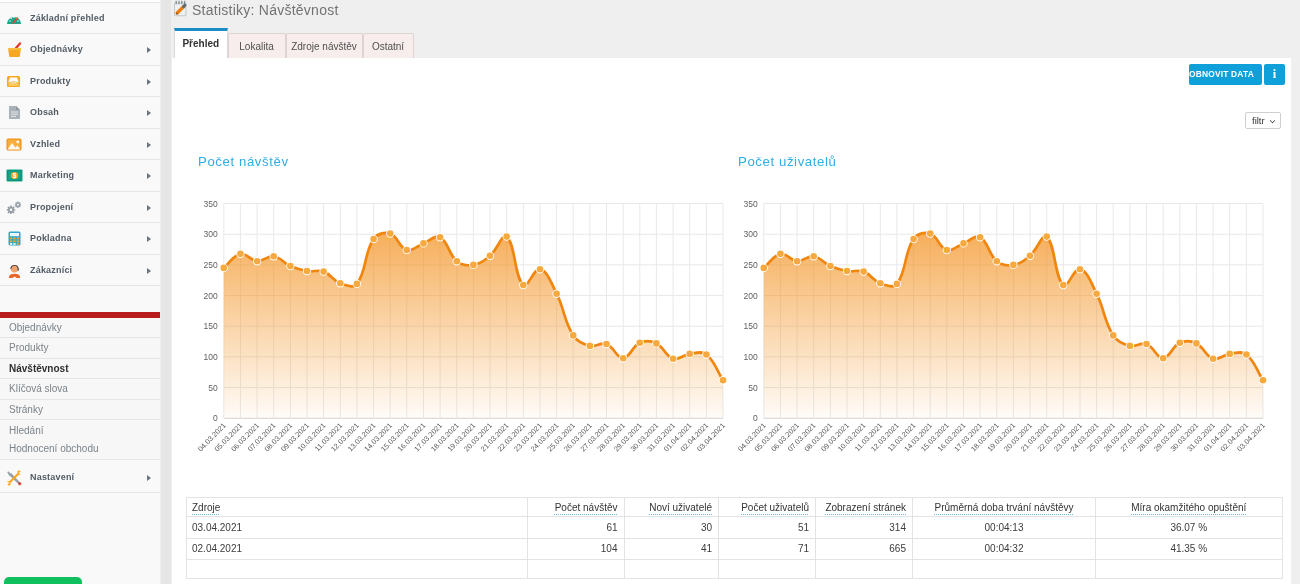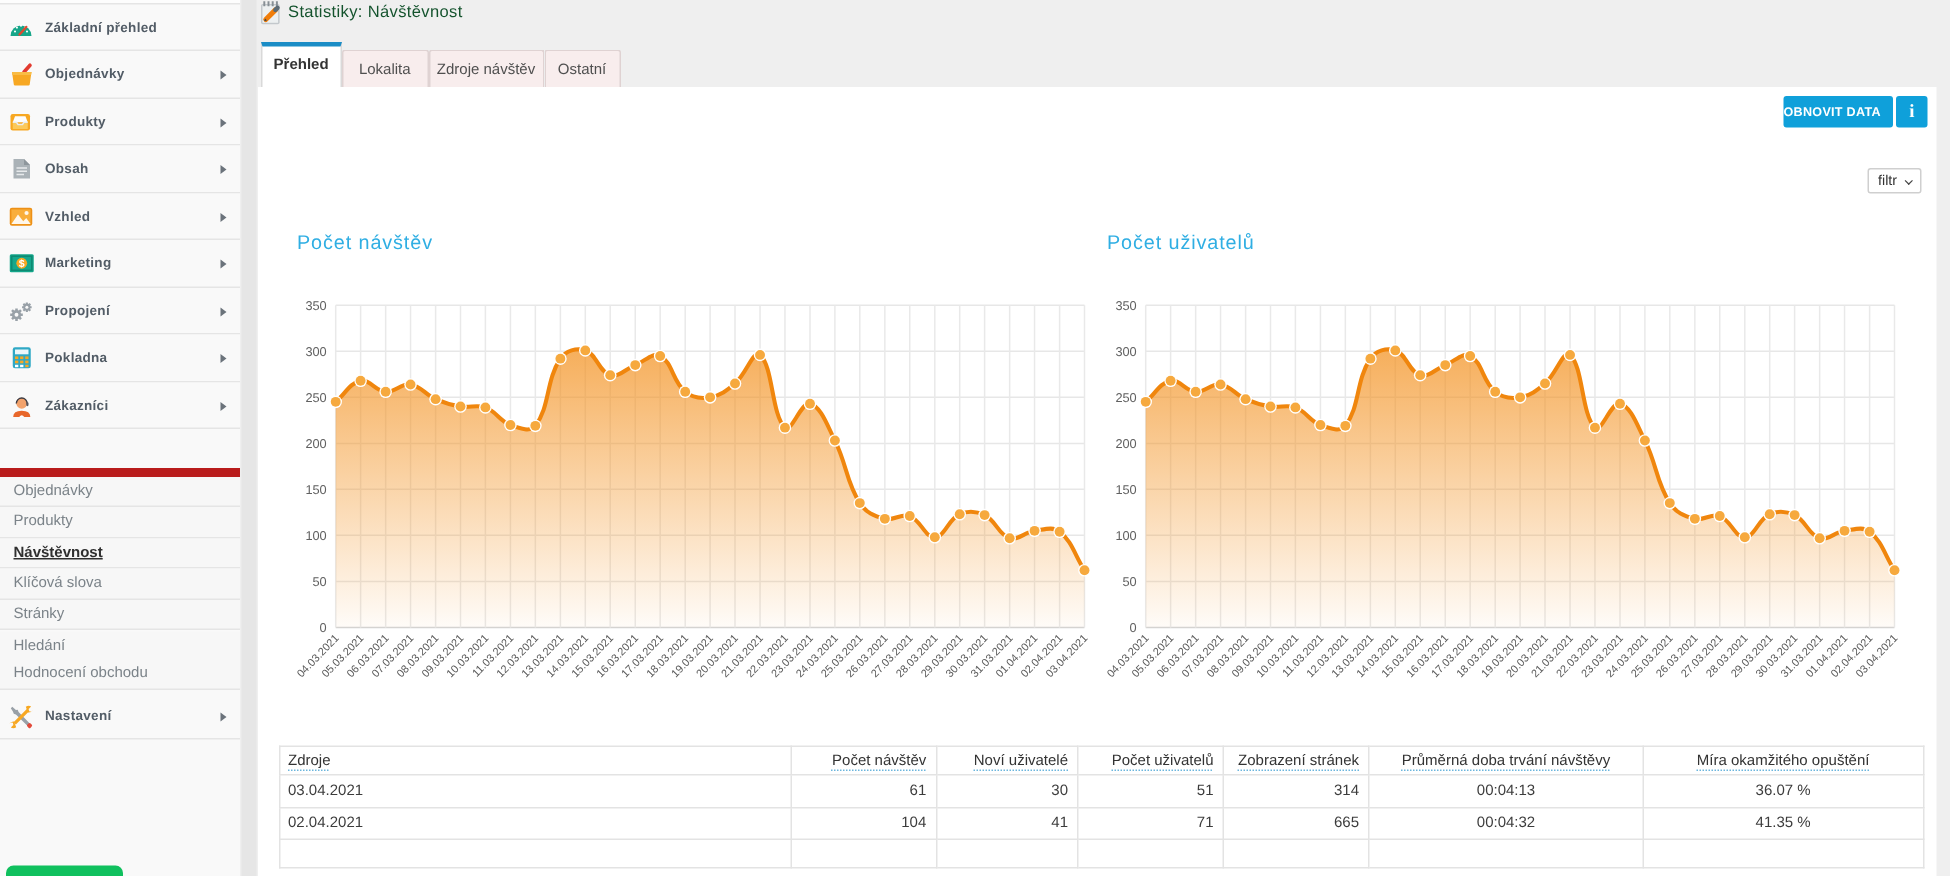--- a/index.html
+++ b/index.html
@@ -17,21 +17,21 @@
 #stat-item .lbl { color:#fff; }
 #stat-item .car { border-left:4px solid transparent; border-right:4px solid transparent; border-top:4px solid #fff; border-bottom:none; right:8px; top:14px; }
 .smi { position:absolute; left:0; width:160px; height:20.6px; border-bottom:1px solid #e5e5e5; font-size:10px; color:#7b8389; line-height:20px; padding-left:9px; background:#f7f7f7; }
 .smi.on { color:#2f2f2f; font-weight:bold; }
 #greenbtn { left:4px; top:577px; width:78px; height:22px; background:#10C05E; border-radius:5px; }
 
 #gutter { left:160px; top:0; width:12px; height:584px; background:#efefef; }
 #gutter .thumb { position:absolute; left:1px; top:0; width:10px; height:584px; background:#e6e6e6; border-radius:0; }
 
 #panel { left:172px; top:57.5px; width:1119px; height:527px; background:#fff; }
-#ptitle { left:192px; top:2px; font-size:11px; letter-spacing:.25px; color:#14532d; }
+#ptitle { left:192px; top:2px; font-size:14px; letter-spacing:.25px; color:#737373; }
 .tab { position:absolute; font-size:10px; text-align:center; }
 #tab0 { left:173.5px; top:28px; width:54.5px; height:30px; background:#fff; border-top:3px solid #1B8DC6; border-left:1px solid #d9d9d9; border-right:1px solid #d9d9d9; font-weight:bold; color:#333; line-height:26px; z-index:3; }
 .tabi { top:32.5px; height:25.5px; background:#F8EDED; border:1px solid #DFD2D2; border-bottom:none; color:#4f4f4f; line-height:25px; border-radius:2px 2px 0 0; }
 #tab1 { left:227.5px; width:58px; }
 #tab2 { left:285.5px; width:77px; }
 #tab3 { left:362.5px; width:51px; }
 #obnbtn { left:1189px; top:64px; width:72.5px; height:21px; background:#0FA0DA; border-radius:2px; color:#fff; font-size:8.4px; font-weight:bold; line-height:21.5px; letter-spacing:.2px; }
 #infobtn { left:1264px; top:64px; width:21px; height:21px; background:#0FA0DA; border-radius:2px; color:#fff; text-align:center; font-family:"Liberation Serif",serif; font-weight:bold; font-size:12.5px; line-height:20px; }
 #filtr { left:1245px; top:112px; width:36px; height:17px; border:1px solid #cfcfcf; background:#fff; border-radius:2px; font-size:9.5px; color:#333; line-height:15px; padding-left:6px; }
 #filtr .fc { position:absolute; right:5px; top:4.5px; width:5px; height:5px; border-right:1.6px solid #444; border-bottom:1.6px solid #444; transform:rotate(45deg) scale(.78); }
@@ -558,21 +558,21 @@
           <line x1="10" y1="0.5" x2="10" y2="3.5"></line>
         </g>
 <line x1="3.2" y1="12.5" x2="8.8" y2="6.5" stroke="#F07D0A" stroke-width="2.6" stroke-linecap="round"></line>
 <path d="M2.4,13.6 L3.9,13.2 L2.9,12.1 Z" fill="#37474f"></path>
 </svg>
       <span class="lbl">Statistiky</span>
       <span class="car"></span>
     </div>
 <div class="smi" style="top:317.5px;">Objednávky</div>
 <div class="smi" style="top:338.1px;">Produkty</div>
-<div class="smi on" style="top:358.7px;text-decoration:underline;">Návštěvnost</div>
+<div class="smi on" style="top:358.7px;">Návštěvnost</div>
 <div class="smi" style="top:379.3px;">Klíčová slova</div>
 <div class="smi" style="top:399.9px;">Stránky</div>
 <div class="smi" style="top:420.5px;">Hledání</div>
 <div class="smi" style="top:439px;">Hodnocení obchodu</div>
 <div class="mi" style="top:461.7px;height:31.5px;">
       <svg width="17" height="16" viewBox="0 0 17 16" style="top:8px">
 <path d="M2.2,1.2 L4.6,3.4 L5.8,3.2 L6.4,4.6 L14.2,12.6 L12.6,14.2 L4.6,6.4 L3.2,5.8 L2.6,4.4 L1.2,2.2 Z" fill="#99a1a8"></path>
 <rect x="12.2" y="12.2" width="3" height="3" rx="1" fill="#E24B3B" transform="rotate(45 13.7 13.7)"></rect>
 <line x1="12.8" y1="3.2" x2="3.8" y2="12.2" stroke="#F7A823" stroke-width="2.2"></line>
 <path d="M11.2,1.2 A3.4,3.4 0 0 1 14.8,1.0 L13.1,2.7 L13.4,4.1 L14.9,4.5 L16,3.2 A3.4,3.4 0 0 1 12.6,5.0 Z" fill="#F7A823"></path>

